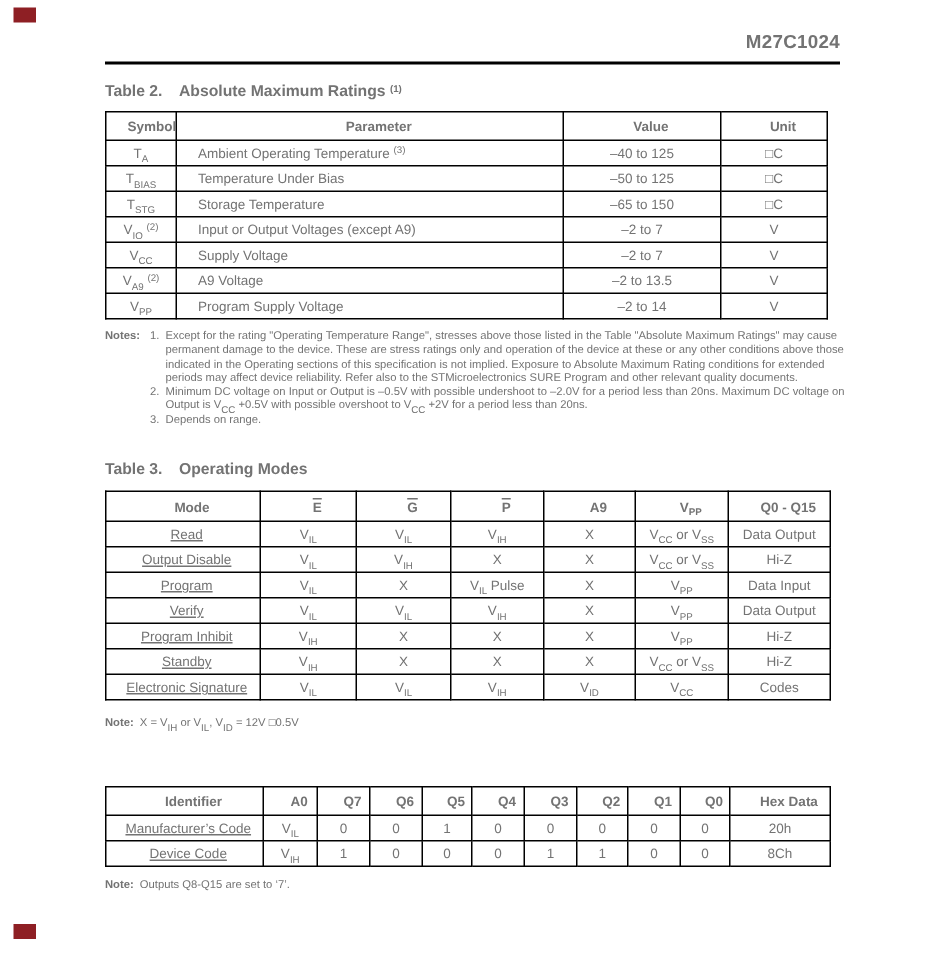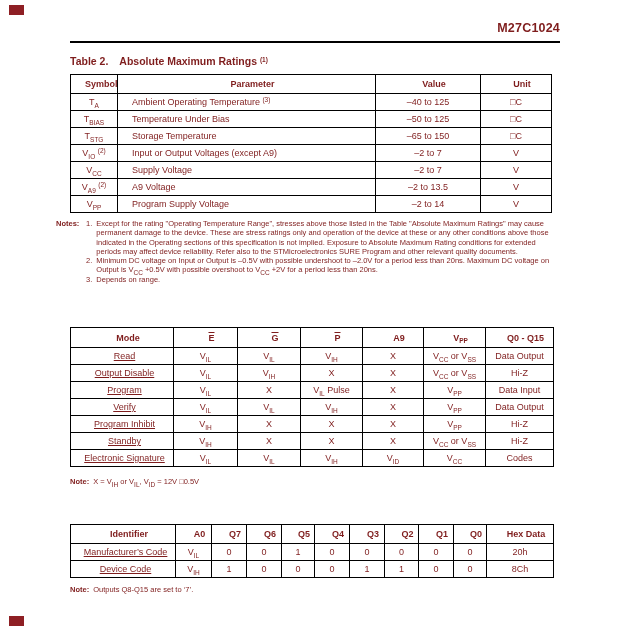--- a/index.html
+++ b/index.html
@@ -1,19 +1,19 @@
 <!DOCTYPE html>
 <html><head>
 <meta charset="utf-8">
 <style>
   * { margin:0; padding:0; box-sizing:border-box; }
   html,body { background:#ffffff; }
   .page {
     position:relative; width:620px; height:643px; background:#ffffff;
-    font-family:"Liberation Sans", sans-serif; color:#7f1d1d;
+    font-family:"Liberation Sans", sans-serif; color:#737373;
     overflow:hidden;
   }
   .corner-mark { position:absolute; width:15px; height:10px; }
   .cm-top { left:9px; top:5px; }
   .cm-bottom { left:9px; top:616px; }
 
   .doc-id { position:absolute; top:21px; right:60px; font-size:12.5px; font-weight:bold; letter-spacing:0.2px; }
   .rule { position:absolute; left:70px; top:41px; width:490px; height:2px; background:#000; }
 
   .caption { position:absolute; left:70px; font-size:10.5px; font-weight:bold; white-space:nowrap; }
@@ -28,21 +28,21 @@
   table.t { border:1.5px solid #000; }
   table.t th { font-weight:bold; height:19px;padding-left:14px; }
   table.t td { height:17px; font-weight:normal; }
   table.t2 td:nth-child(2) { text-align:left; padding-left:14px; }
   table.t3 td:first-child, table.t4 td:first-child { text-align:center; padding-left:7px;text-decoration:underline; }
   table.t3 th { height:20px; }
   sub { font-size:6.5px; vertical-align:baseline; position:relative; top:2.5px; line-height:0; }
   sup { font-size:6.5px; vertical-align:baseline; position:relative; top:-3.5px; line-height:0; }
   .ov { text-decoration:overline; }
 
-  .notes { position:absolute; left:56px; width:496px; display:flex; font-size:7.5px; line-height:9.3px; }
+  .notes { position:absolute; left:70px; width:496px; display:flex; font-size:7.5px; line-height:9.3px; }
   .nlabel { font-weight:bold; white-space:nowrap; margin-right:3px; }
   .notes ol { list-style:decimal; padding-left:12px; margin:0; }
   .notes li { padding-left:2px; }
   .snote { position:absolute; left:70px; font-size:7.5px; white-space:nowrap; }
   .snote .nlabel { margin-right:4px; }
 
   .pos-cap2 { top:55px; }  .pos-t2 { top:74px; width:481px; }  .pos-notes2 { top:219px; }
   .pos-cap3 { top:307px; } .pos-t3 { top:327px; width:483px; }  .pos-note3 { top:477px; }
   .pos-cap4 { top:504px; } .pos-t4 { top:524px; width:483px; }  .pos-note4 { top:585px; }
 </style>
@@ -122,20 +122,23 @@
   </table>
   <div class="notes pos-notes2">
     <span class="nlabel">Notes:</span>
     <ol>
         <li>Except for the rating "Operating Temperature Range", stresses above those listed in the Table "Absolute Maximum Ratings" may cause permanent damage to the device. These are stress ratings only and operation of the device at these or any other conditions above those indicated in the Operating sections of this specification is not implied. Exposure to Absolute Maximum Rating conditions for extended periods may affect device reliability. Refer also to the STMicroelectronics SURE Program and other relevant quality documents.</li>
         <li>Minimum DC voltage on Input or Output is –0.5V with possible undershoot to –2.0V for a period less than 20ns. Maximum DC voltage on Output is V<sub>CC</sub> +0.5V with possible overshoot to V<sub>CC</sub> +2V for a period less than 20ns.</li>
         <li>Depends on range.</li>
       </ol>
   </div>
 
+  <div class="caption pos-cap3">
+    <span class="cap-label">Table 3.</span><span>Operating Modes</span>
+  </div>
   <table class="t t3 pos-t3">
     <colgroup>
         <col style="width:103px">
         <col style="width:64px">
         <col style="width:63px">
         <col style="width:62px">
         <col style="width:61px">
         <col style="width:62px">
         <col style="width:68px">
       </colgroup>

